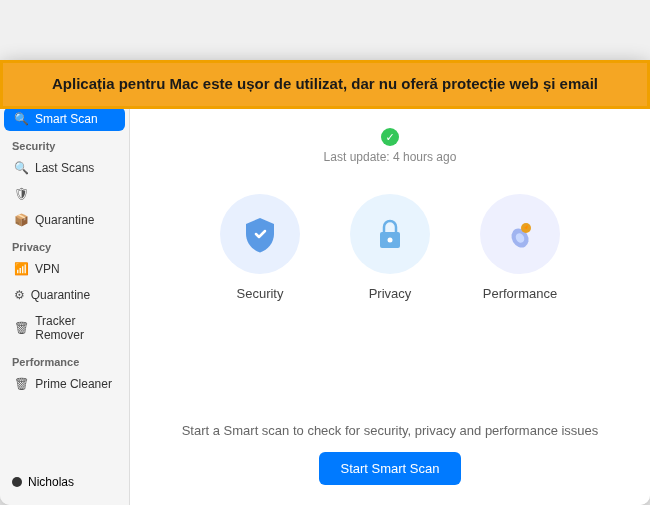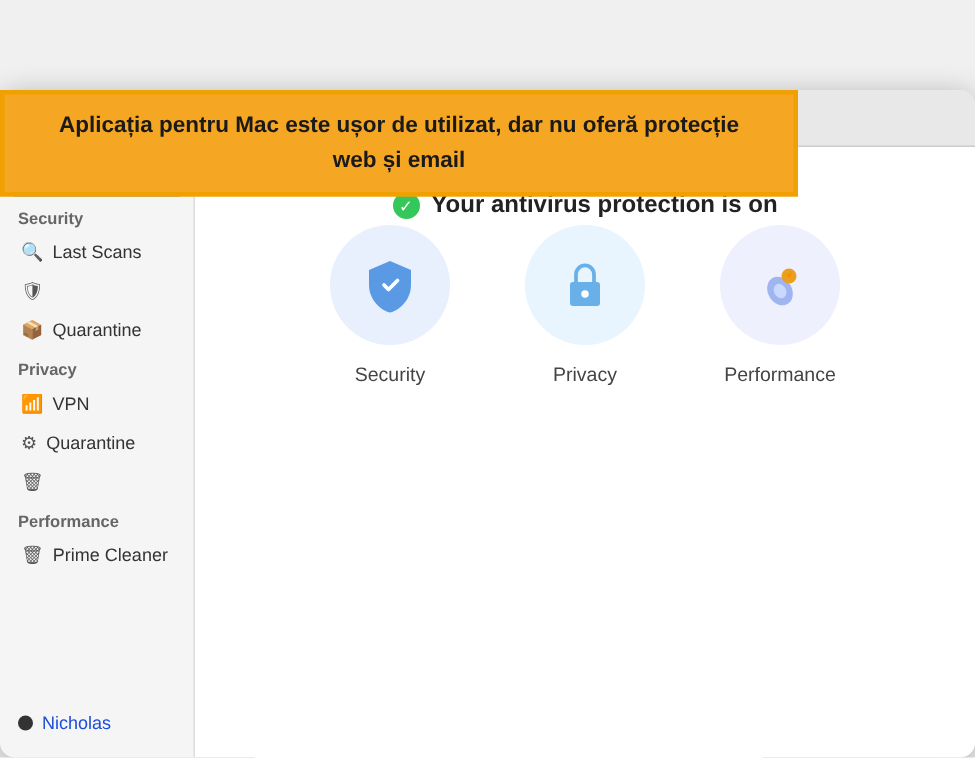--- a/index.html
+++ b/index.html
@@ -20,21 +20,21 @@
     
     .main { display: flex; flex: 1; overflow: hidden; }
 
     
     .sidebar { width: 130px; background: #f5f5f5; border-right: 1px solid #ddd; display: flex; flex-direction: column; padding: 8px 0; flex-shrink: 0; }
     .sidebar-item { display: flex; align-items: center; gap: 6px; padding: 5px 10px; font-size: 12px; color: #333; cursor: pointer; border-radius: 6px; margin: 1px 4px; }
     .sidebar-item.active { background: #007aff; color: white; }
     .sidebar-item.active .sidebar-icon { color: white; }
     .sidebar-section-label { font-size: 11px; font-weight: 600; color: #666; padding: 8px 12px 3px 12px; }
     .sidebar-icon { font-size: 12px; color: #555; }
-    .sidebar-bottom { margin-top: auto; padding: 8px 12px; display: flex; align-items: center; gap: 6px; font-size: 12px; color: #1d4ed8; }
+    .sidebar-bottom { margin-top: auto; padding: 8px 12px; display: flex; align-items: center; gap: 6px; font-size: 12px; color: #000000; }
     .user-dot { width: 10px; height: 10px; border-radius: 50%; background: #333; }
 
     
     .content { flex: 1; background: white; display: flex; flex-direction: column; align-items: center; padding: 30px 20px 20px; }
 
     .status-row { display: flex; align-items: center; gap: 8px; margin-bottom: 4px; }
     .status-dot { width: 18px; height: 18px; border-radius: 50%; background: #34c759; display: flex; align-items: center; justify-content: center; color: white; font-size: 11px; }
     .status-text { font-size: 16px; font-weight: 600; color: #222; }
     .status-sub { font-size: 12px; color: #888; margin-bottom: 30px; }
 
@@ -46,21 +46,21 @@
     .icon-circle.privacy { background: #e8f4fe; }
     .icon-circle.performance { background: #eef0fe; }
     .icon-label { font-size: 13px; color: #444; font-weight: 400; }
 
     
     .bottom-section { margin-top: auto; text-align: center; }
     .scan-hint { font-size: 13px; color: #666; margin-bottom: 14px; }
     .start-btn { background: #007aff; color: white; border: none; border-radius: 6px; padding: 9px 22px; font-size: 13px; font-weight: 500; cursor: pointer; }
 
     
-    .overlay-banner { position: absolute; top: 0; left: 0; width: 532px; background: #f5a623; border: 3px solid #f0a000; padding: 10px 20px; text-align: center; font-size: 15px; font-weight: 700; color: #1a1a1a; line-height: 1.5; z-index: 100; }
+    .overlay-banner { position: absolute; top: 0; left: 0; width: 650px; background: #f5a623; border: 3px solid #f0a000; padding: 10px 20px; text-align: center; font-size: 15px; font-weight: 700; color: #1a1a1a; line-height: 1.5; z-index: 100; }
 
     .window-wrapper { position: relative; }
   </style>
 </head>
 <body>
 
 <div class="window-wrapper" style="position:relative; width:650px; height:505px;">
 
   <div class="overlay-banner">Aplicația pentru Mac este ușor de utilizat, dar nu oferă protecție web și email</div>
 
@@ -104,40 +104,41 @@
         <div class="sidebar-item">
           <span class="sidebar-icon">📶</span>
           <span>VPN</span>
         </div>
         <div class="sidebar-item">
           <span class="sidebar-icon">⚙</span>
           <span>Quarantine</span>
         </div>
         <div class="sidebar-item">
           <span class="sidebar-icon">🗑</span>
+          <span>Tracker Remover</span>
         </div>
 
         <div class="sidebar-section-label">Performance</div>
         <div class="sidebar-item">
           <span class="sidebar-icon">🗑</span>
           <span>Prime Cleaner</span>
         </div>
 
         <div class="sidebar-bottom">
           <div class="user-dot"></div>
           <span>Nicholas</span>
         </div>
       </div>
 
       <div class="content">
 
         <div class="status-row">
           <div class="status-dot">✓</div>
-          <span class="status-text">Your antivirus protection is on</span>
         </div>
+        <div class="status-sub">Last update: 4 hours ago</div>
 
         <div class="icons-row">
           <div class="icon-card">
             <div class="icon-circle security">
               <svg width="40" height="40" viewBox="0 0 40 40" fill="none">
                 <path d="M20 4L6 10v10c0 8.4 6 16.2 14 18.4C28 36.2 34 28.4 34 20V10L20 4z" fill="#4a90e2" opacity="0.9"></path>
                 <path d="M16 20l3 3 6-6" stroke="white" stroke-width="2.5" stroke-linecap="round" stroke-linejoin="round"></path>
               </svg>
             </div>
             <span class="icon-label">Security</span>
@@ -158,16 +159,20 @@
                 <ellipse cx="20" cy="24" rx="8" ry="10" fill="#a0b4f0" transform="rotate(-30 20 24)"></ellipse>
                 <ellipse cx="20" cy="24" rx="4" ry="5" fill="#c8d8ff" transform="rotate(-30 20 24)"></ellipse>
                 <circle cx="26" cy="14" r="5" fill="#e8a020"></circle>
                 <path d="M24 14 l4-3 l-1 4z" fill="#ff8c00"></path>
               </svg>
             </div>
             <span class="icon-label">Performance</span>
           </div>
         </div>
 
+        <div class="bottom-section">
+          <div class="scan-hint">Start a Smart scan to check for security, privacy and performance issues</div>
+          <button class="start-btn">Start Smart Scan</button>
+        </div>
       </div>
     </div>
   </div>
 </div>
 
 </body></html>

